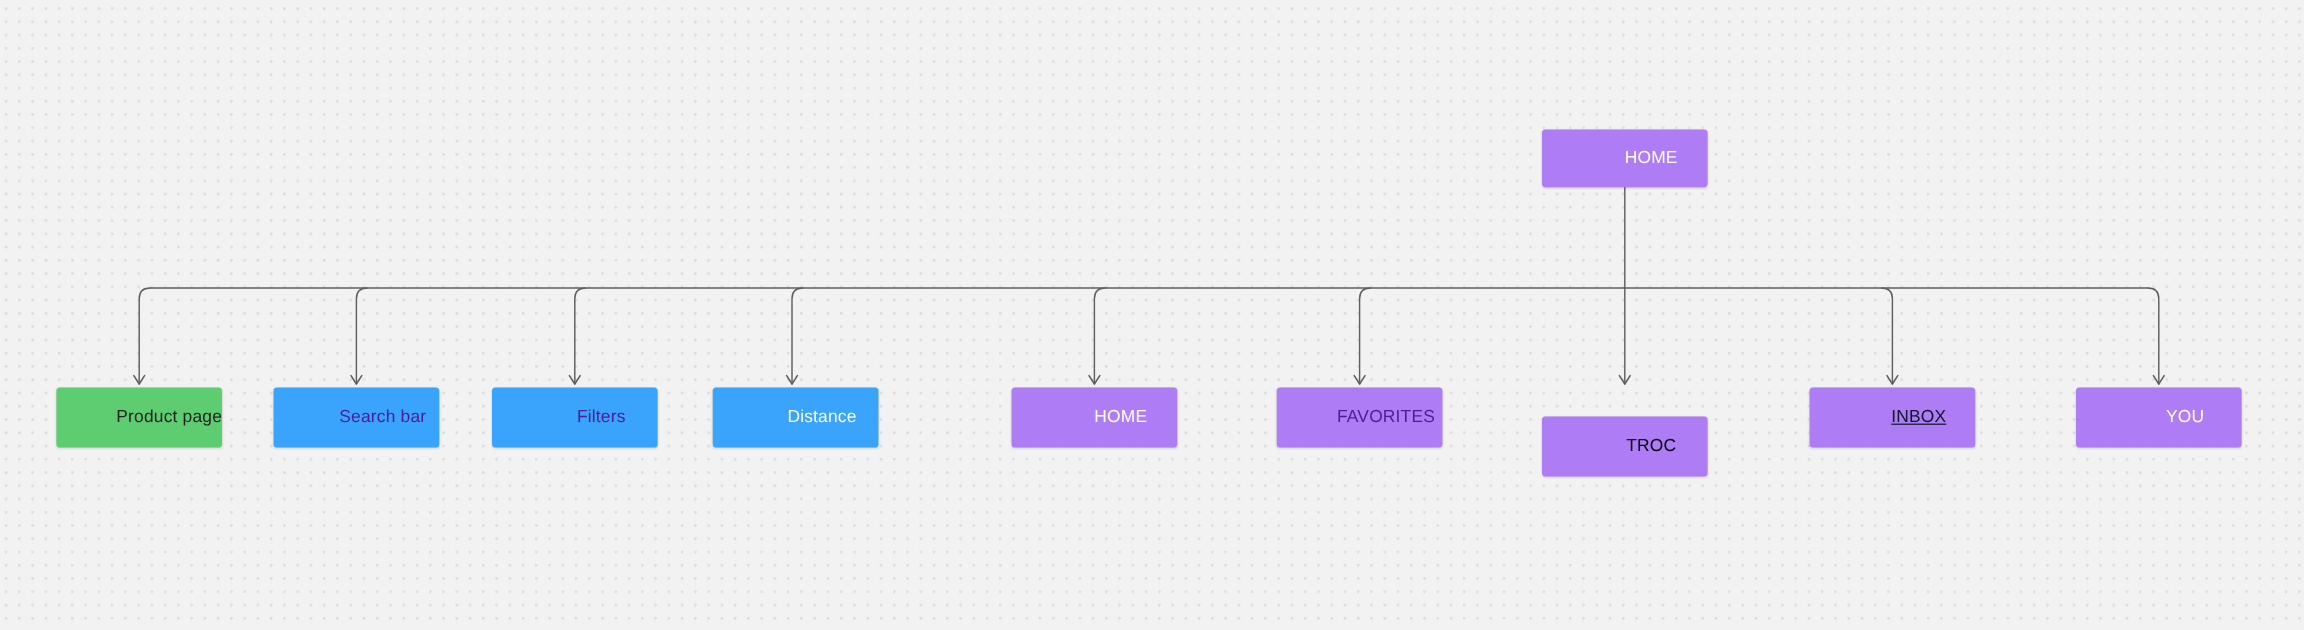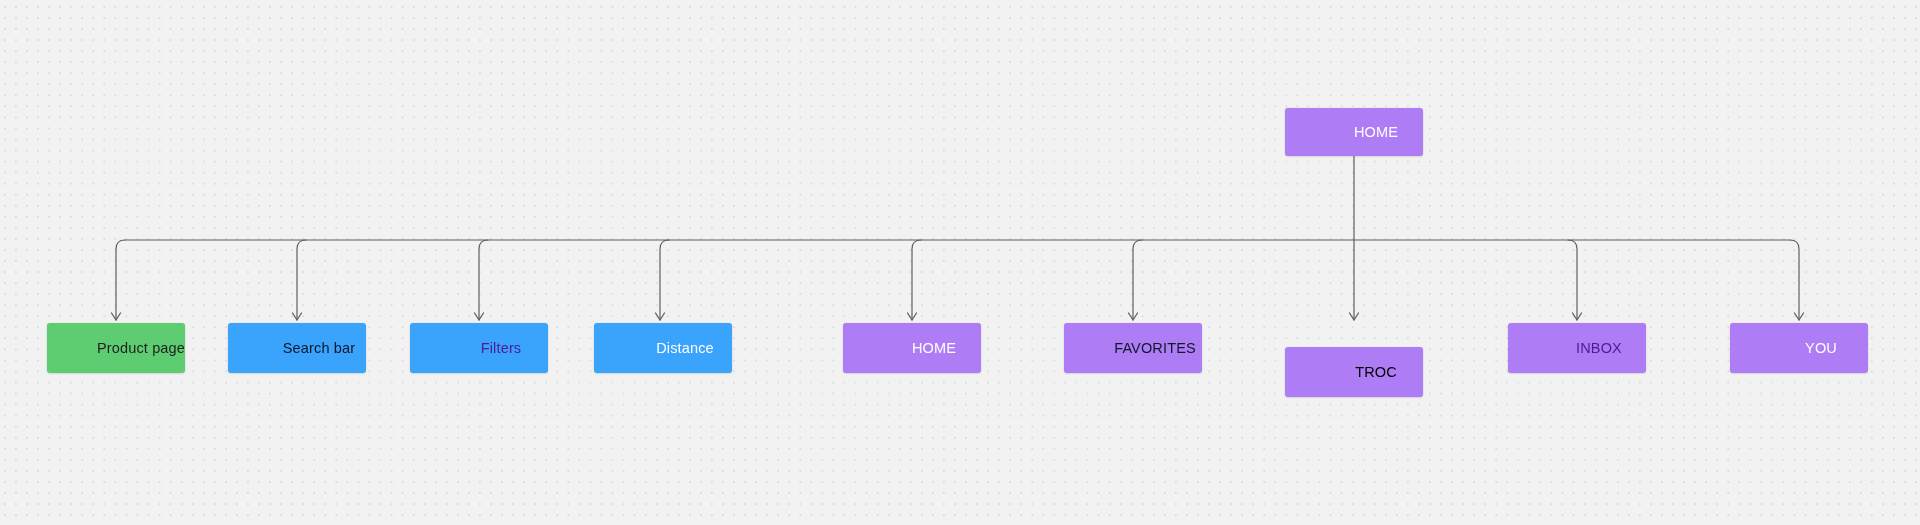--- a/index.html
+++ b/index.html
@@ -74,38 +74,38 @@
       <path d="M 1794.5 313 L 1799 320 L 1803.5 313" fill="none" stroke="#5f5f5f" stroke-width="1.3" stroke-linecap="round" stroke-linejoin="round"></path>
     </svg>
 
   <div class="node" style="left: 1285px; top: 108px; width: 138px; height: 48px; background: rgb(174, 124, 245); color: rgb(255, 255, 255);">
     <span class="node-label">HOME</span>
   </div>
 
   <div class="node" style="left: 47px; top: 323px; width: 138px; height: 50px; background: rgb(94, 205, 114); color: rgb(31, 31, 31); justify-content: flex-end;">
     <span class="node-label">Product page</span>
   </div>
-  <div class="node" style="left: 228px; top: 323px; width: 138px; height: 50px; background: rgb(58, 163, 251); color: #0f172a;">
+  <div class="node" style="left: 228px; top: 323px; width: 138px; height: 50px; background: rgb(58, 163, 251); color: #4c1d95;">
     <span class="node-label">Search bar</span>
   </div>
   <div class="node" style="left: 410px; top: 323px; width: 138px; height: 50px; background: rgb(58, 163, 251); color: #4c1d95;">
     <span class="node-label">Filters</span>
   </div>
   <div class="node" style="left: 594px; top: 323px; width: 138px; height: 50px; background: rgb(58, 163, 251); color: rgb(255, 255, 255);">
     <span class="node-label">Distance</span>
   </div>
   <div class="node" style="left: 843px; top: 323px; width: 138px; height: 50px; background: rgb(174, 124, 245); color: rgb(255, 255, 255);">
     <span class="node-label">HOME</span>
   </div>
-  <div class="node" style="left: 1064px; top: 323px; width: 138px; height: 50px; background: rgb(174, 124, 245); color: #0f172a;">
+  <div class="node" style="left: 1064px; top: 323px; width: 138px; height: 50px; background: rgb(174, 124, 245); color: #4c1d95;">
     <span class="node-label">FAVORITES</span>
   </div>
   <div class="node" style="left: 1285px; top: 323px; width: 138px; height: 50px; background: rgb(174, 124, 245); color: #000000; margin-top: 24px;">
     <span class="node-label">TROC</span>
   </div>
-  <div class="node" style="left: 1508px; top: 323px; width: 138px; height: 50px; background: rgb(174, 124, 245); color: #4c1d95;">
+  <div class="node" style="left: 1508px; top: 323px; width: 138px; height: 50px; background: rgb(174, 124, 245); color: #0f172a; text-decoration: underline;">
     <span class="node-label">INBOX</span>
   </div>
   <div class="node" style="left: 1730px; top: 323px; width: 138px; height: 50px; background: rgb(174, 124, 245); color: rgb(255, 255, 255);">
     <span class="node-label">YOU</span>
   </div>
 
 </div>
 
 </body></html>

